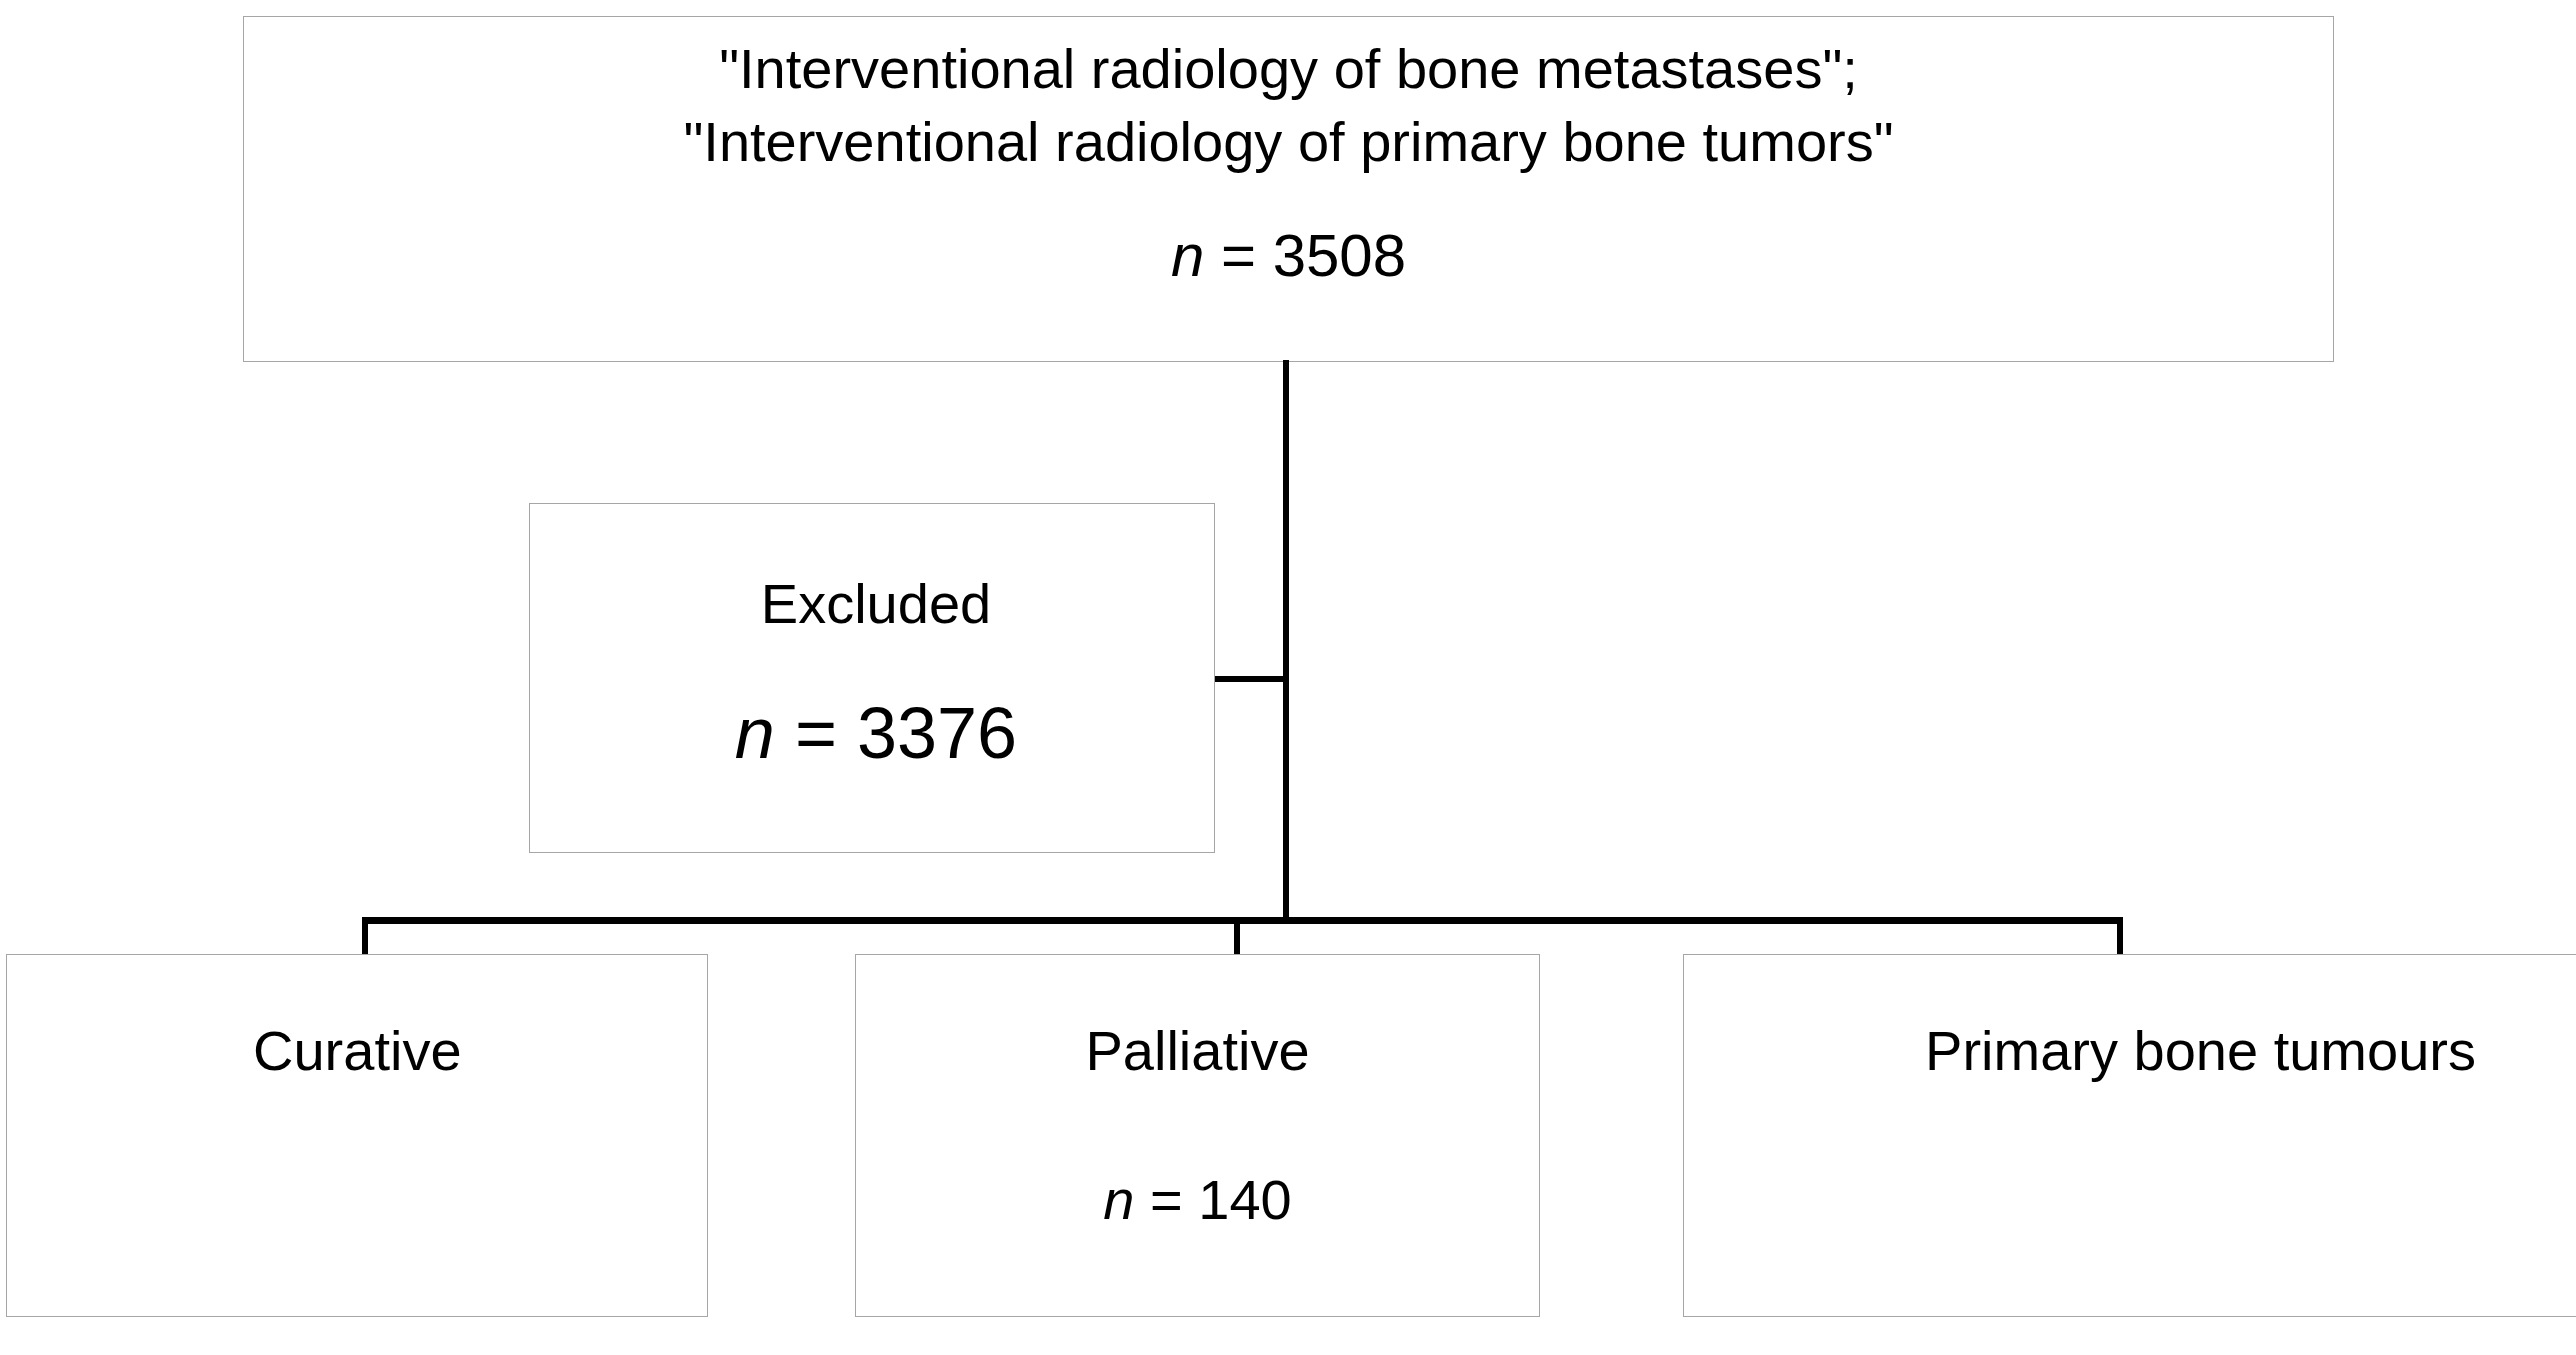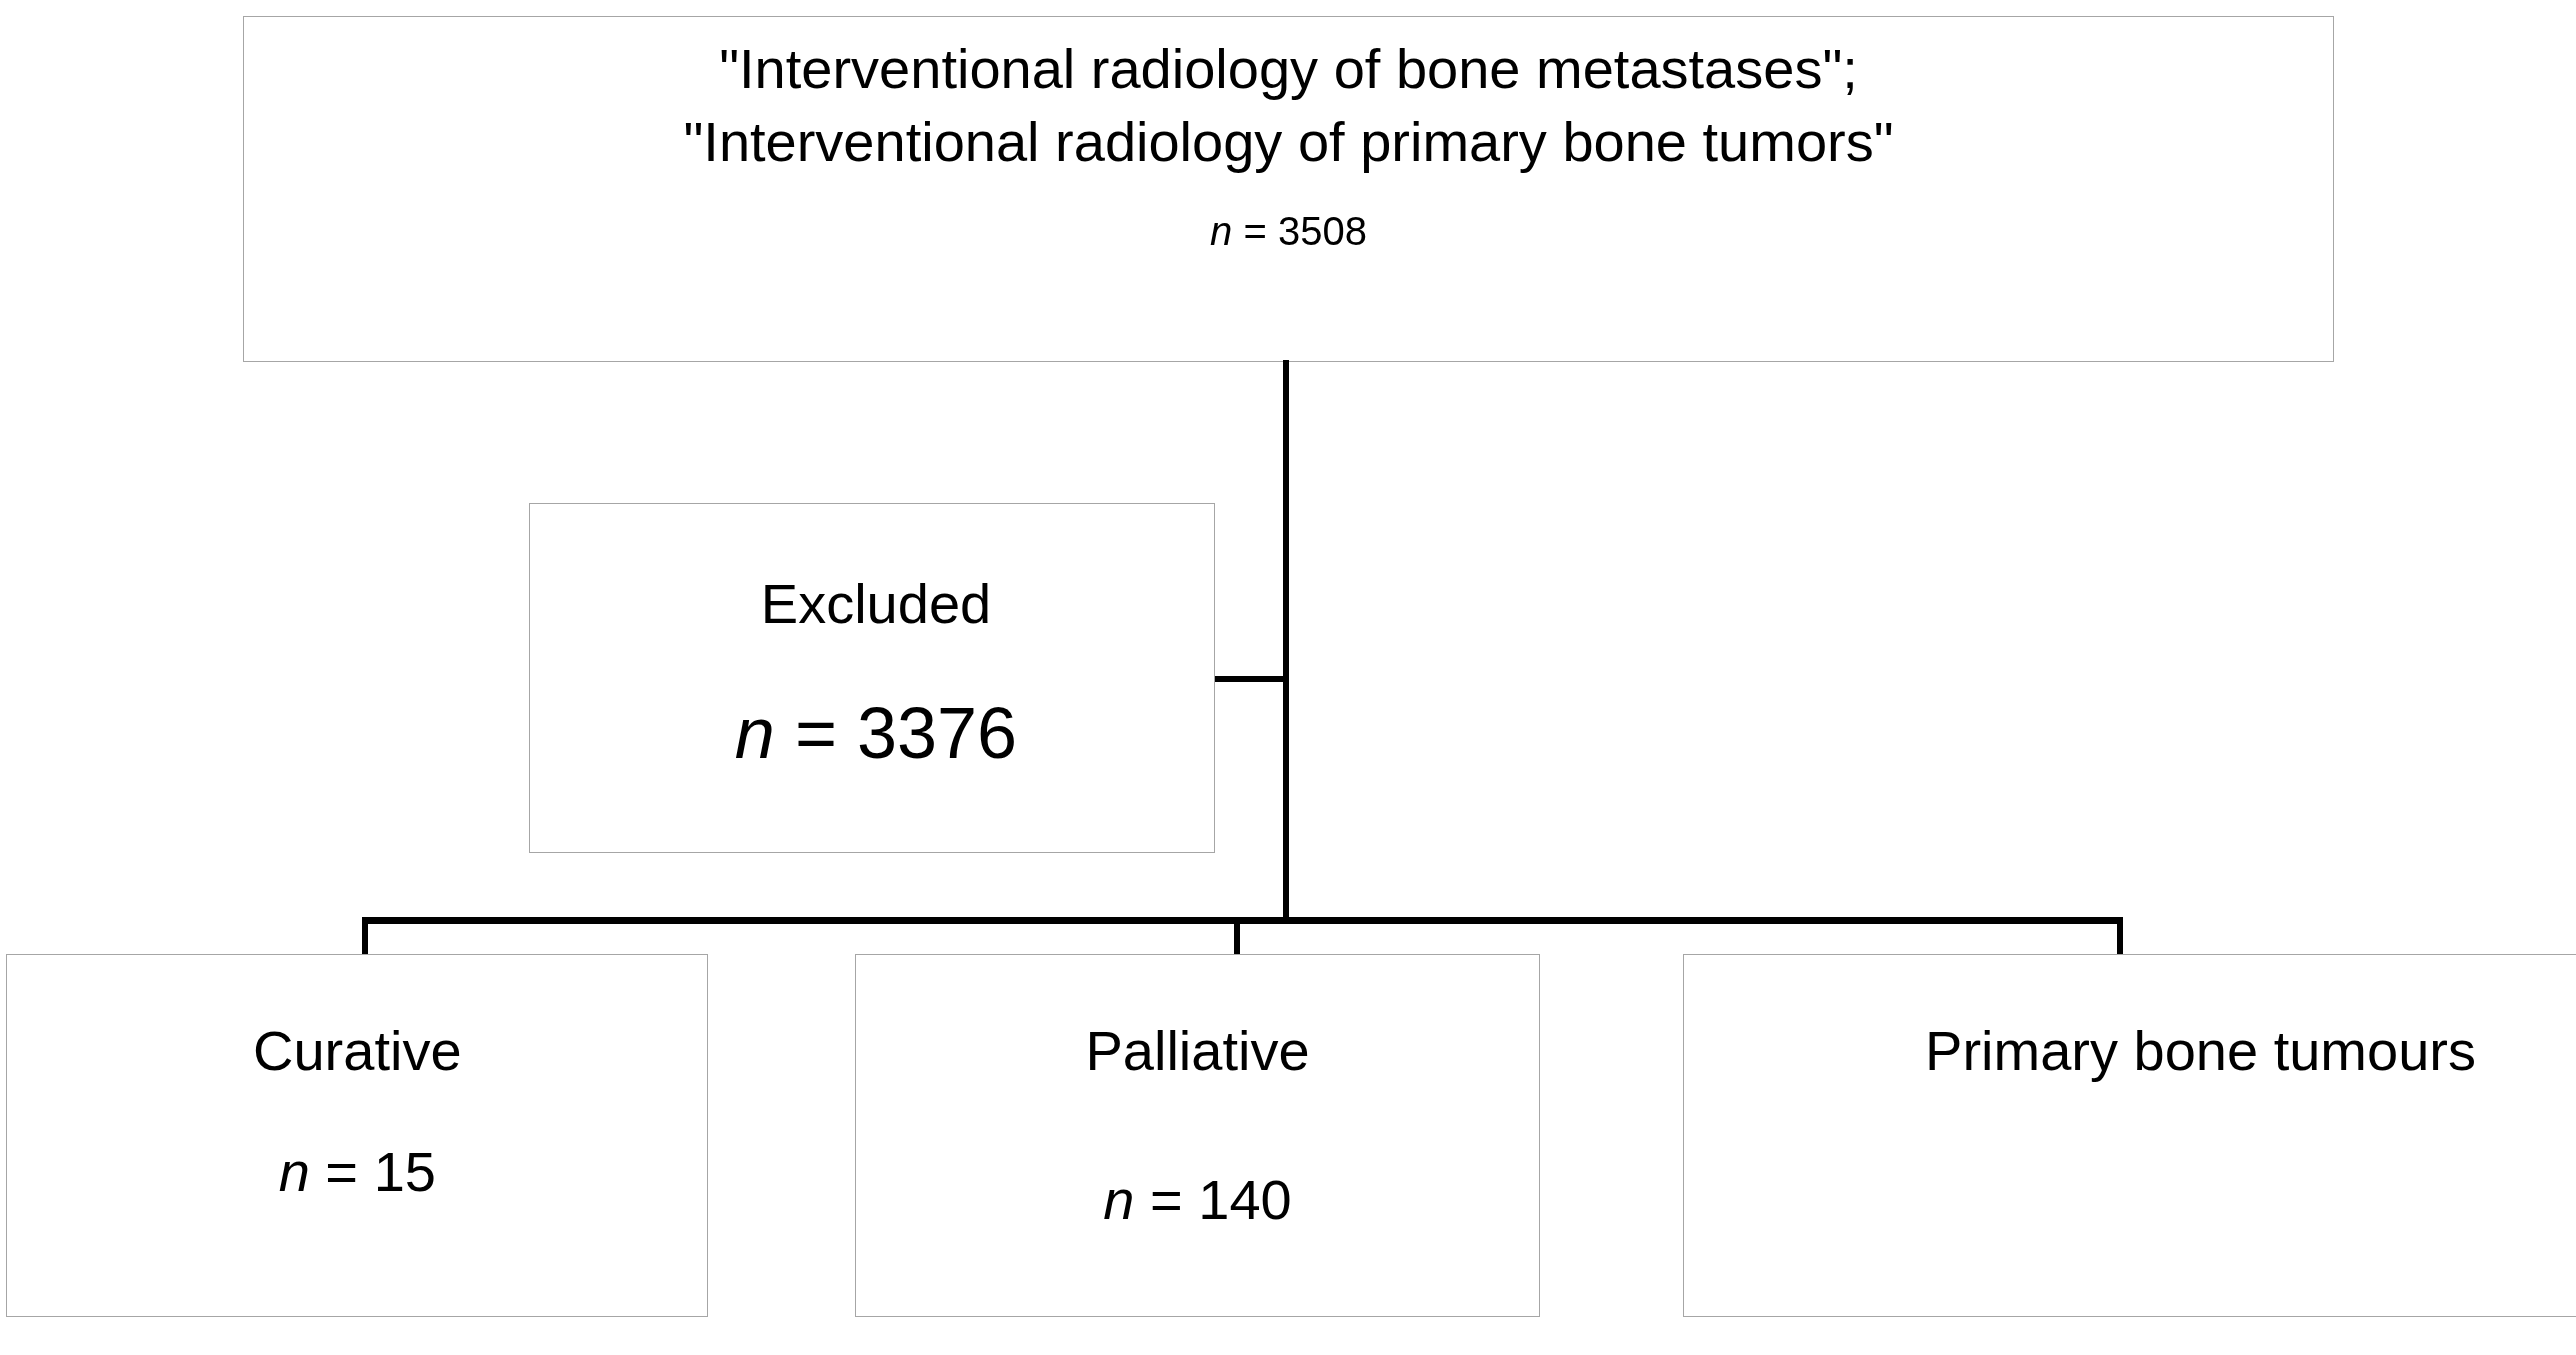--- a/index.html
+++ b/index.html
@@ -55,22 +55,22 @@
   #box-source {
     left: 243px;
     top: 16px;
     width: 2091px;
     height: 346px;
     justify-content: flex-start;
     padding-top: 16.4px;
   }
   #box-source .line { font-size: 56px; line-height: 1.3; }
   #box-source .nline {
-    margin-top: 28px;
-    font-size: 40px;
+    margin-top: 40px;
+    font-size: 60px;
   }
 
   
   #box-excluded {
     left: 529px;
     top: 503px;
     width: 686px;
     height: 350px;
     justify-content: flex-start;
     padding-top: 66px;
@@ -142,21 +142,20 @@
   <div class="conn" id="conn-drop-mid"></div>
   <div class="conn" id="conn-drop-right"></div>
 
   <div class="flowbox" id="box-excluded">
     <span class="line">Excluded</span>
     <span class="nline"><span class="nvar">n</span><span> = 3376</span></span>
   </div>
 
   <div class="flowbox leafbox" id="box-curative">
     <span class="line">Curative</span>
-    <span class="nline"><span class="nvar">n</span><span> = 15</span></span>
   </div>
 
   <div class="flowbox leafbox" id="box-palliative">
     <span class="line">Palliative</span>
     <span class="nline"><span class="nvar">n</span><span> = 140</span></span>
   </div>
 
   <div class="flowbox leafbox" id="box-primary">
     <span class="line">Primary bone tumours</span>
   </div>

